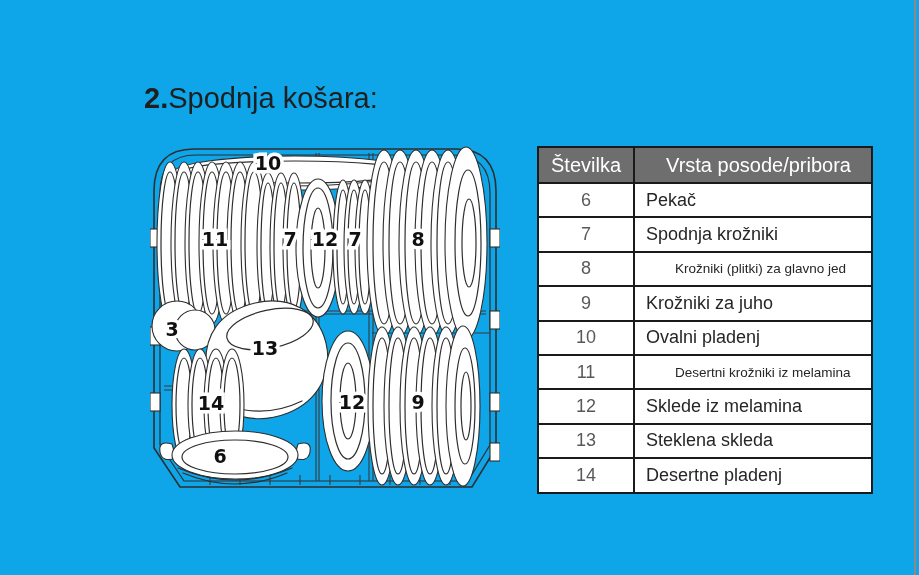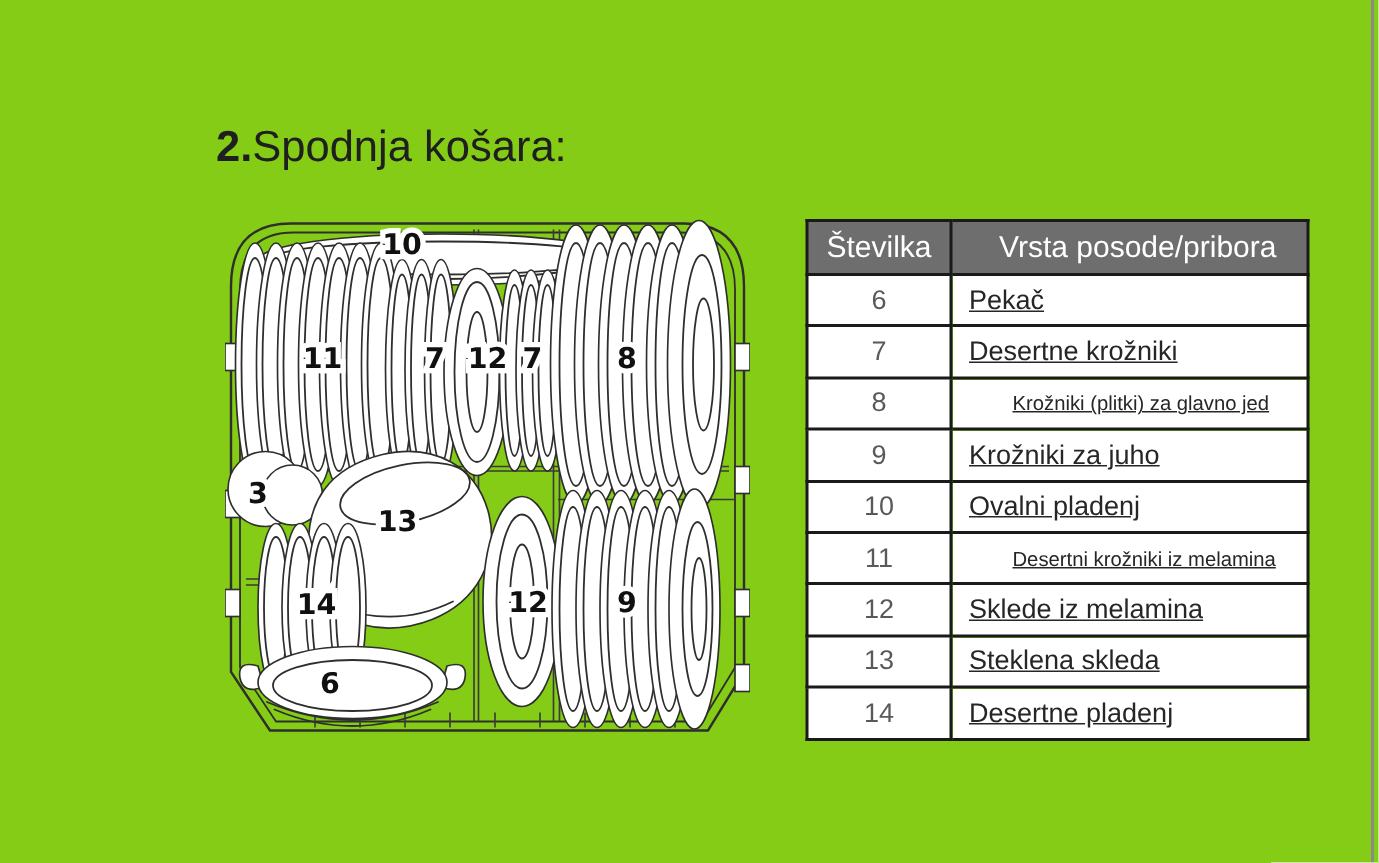--- a/index.html
+++ b/index.html
@@ -1,20 +1,20 @@
 <!DOCTYPE html>
 <html style="--header-bg: #6e6e6e; --header-text: #ffffff; --table-border: #1a1a1a; --number-text: #595959; --item-text: #262626; --line-art: #2e2e2e; --page-edge: #8a8a8a;"><head>
 <meta charset="utf-8">
 <style>
   :root{
     --header-bg:#6e6e6e; --header-text:#ffffff; --table-border:#1a1a1a;
     --number-text:#595959; --item-text:#262626; --line-art:#2e2e2e; --page-edge:#8a8a8a;
   }
   html,body{margin:0;padding:0;background:#fff;}
-  #page{position:relative;width:919px;height:575px;background:#84cc16;overflow:hidden;
+  #page{position:relative;width:919px;height:575px;background:#0ea5e9;overflow:hidden;
         font-family:"Liberation Sans","DejaVu Sans",sans-serif;}
   #page-right-border{position:absolute;left:914px;top:0;width:2px;height:575px;background:var(--page-edge);}
   
   #title{position:absolute;left:144px;top:82px;font-size:29px;color:#1f1f1f;letter-spacing:0;}
   #title .num{font-weight:bold;}
   
   #diagram{position:absolute;left:150px;top:143px;width:350px;height:349px;}
   #diagram svg{display:block;width:100%;height:100%;}
   .ln{stroke:var(--line-art);fill:none;stroke-width:1.2;stroke-linecap:round;stroke-linejoin:round;}
   .lnf{stroke:var(--line-art);fill:#ffffff;stroke-width:1.1;}
@@ -26,21 +26,21 @@
   
   #table-wrap{position:absolute;left:537px;top:146px;}
   table{border-collapse:collapse;table-layout:fixed;width:336px;}
   th,td{border:2px solid var(--table-border);}
   th{background:var(--header-bg);color:var(--header-text);font-weight:400;font-size:20px;
      height:34px;padding:0;}
   th.col-num{width:94px;}
   th.col-item{text-align:center;padding-left:11px;}
   td{height:30.4px;background:#fff;}
   td.num{color:var(--number-text);text-align:center;font-size:18px;}
-  td.item{color:var(--item-text);font-size:18px;padding-left:11px;white-space:nowrap;overflow:hidden;text-decoration:underline;}
+  td.item{color:var(--item-text);font-size:18px;padding-left:11px;white-space:nowrap;overflow:hidden;}
   td.item.small{font-size:13.5px;padding-left:40px;}
 </style>
 </head>
 <body>
 
 <div id="page">
 
   <div id="page-right-border"></div>
 
   <div id="title"><span class="num">2.</span><span>Spodnja košara:</span></div>
@@ -289,21 +289,21 @@
           <th class="col-item">Vrsta posode/pribora</th>
         </tr>
       </thead>
       <tbody id="table-body">
           <tr>
             <td class="num">6</td>
             <td class="item">Pekač</td>
           </tr>
           <tr>
             <td class="num">7</td>
-            <td class="item">Desertne krožniki</td>
+            <td class="item">Spodnja krožniki</td>
           </tr>
           <tr>
             <td class="num">8</td>
             <td class="item small">Krožniki (plitki) za glavno jed</td>
           </tr>
           <tr>
             <td class="num">9</td>
             <td class="item">Krožniki za juho</td>
           </tr>
           <tr>

